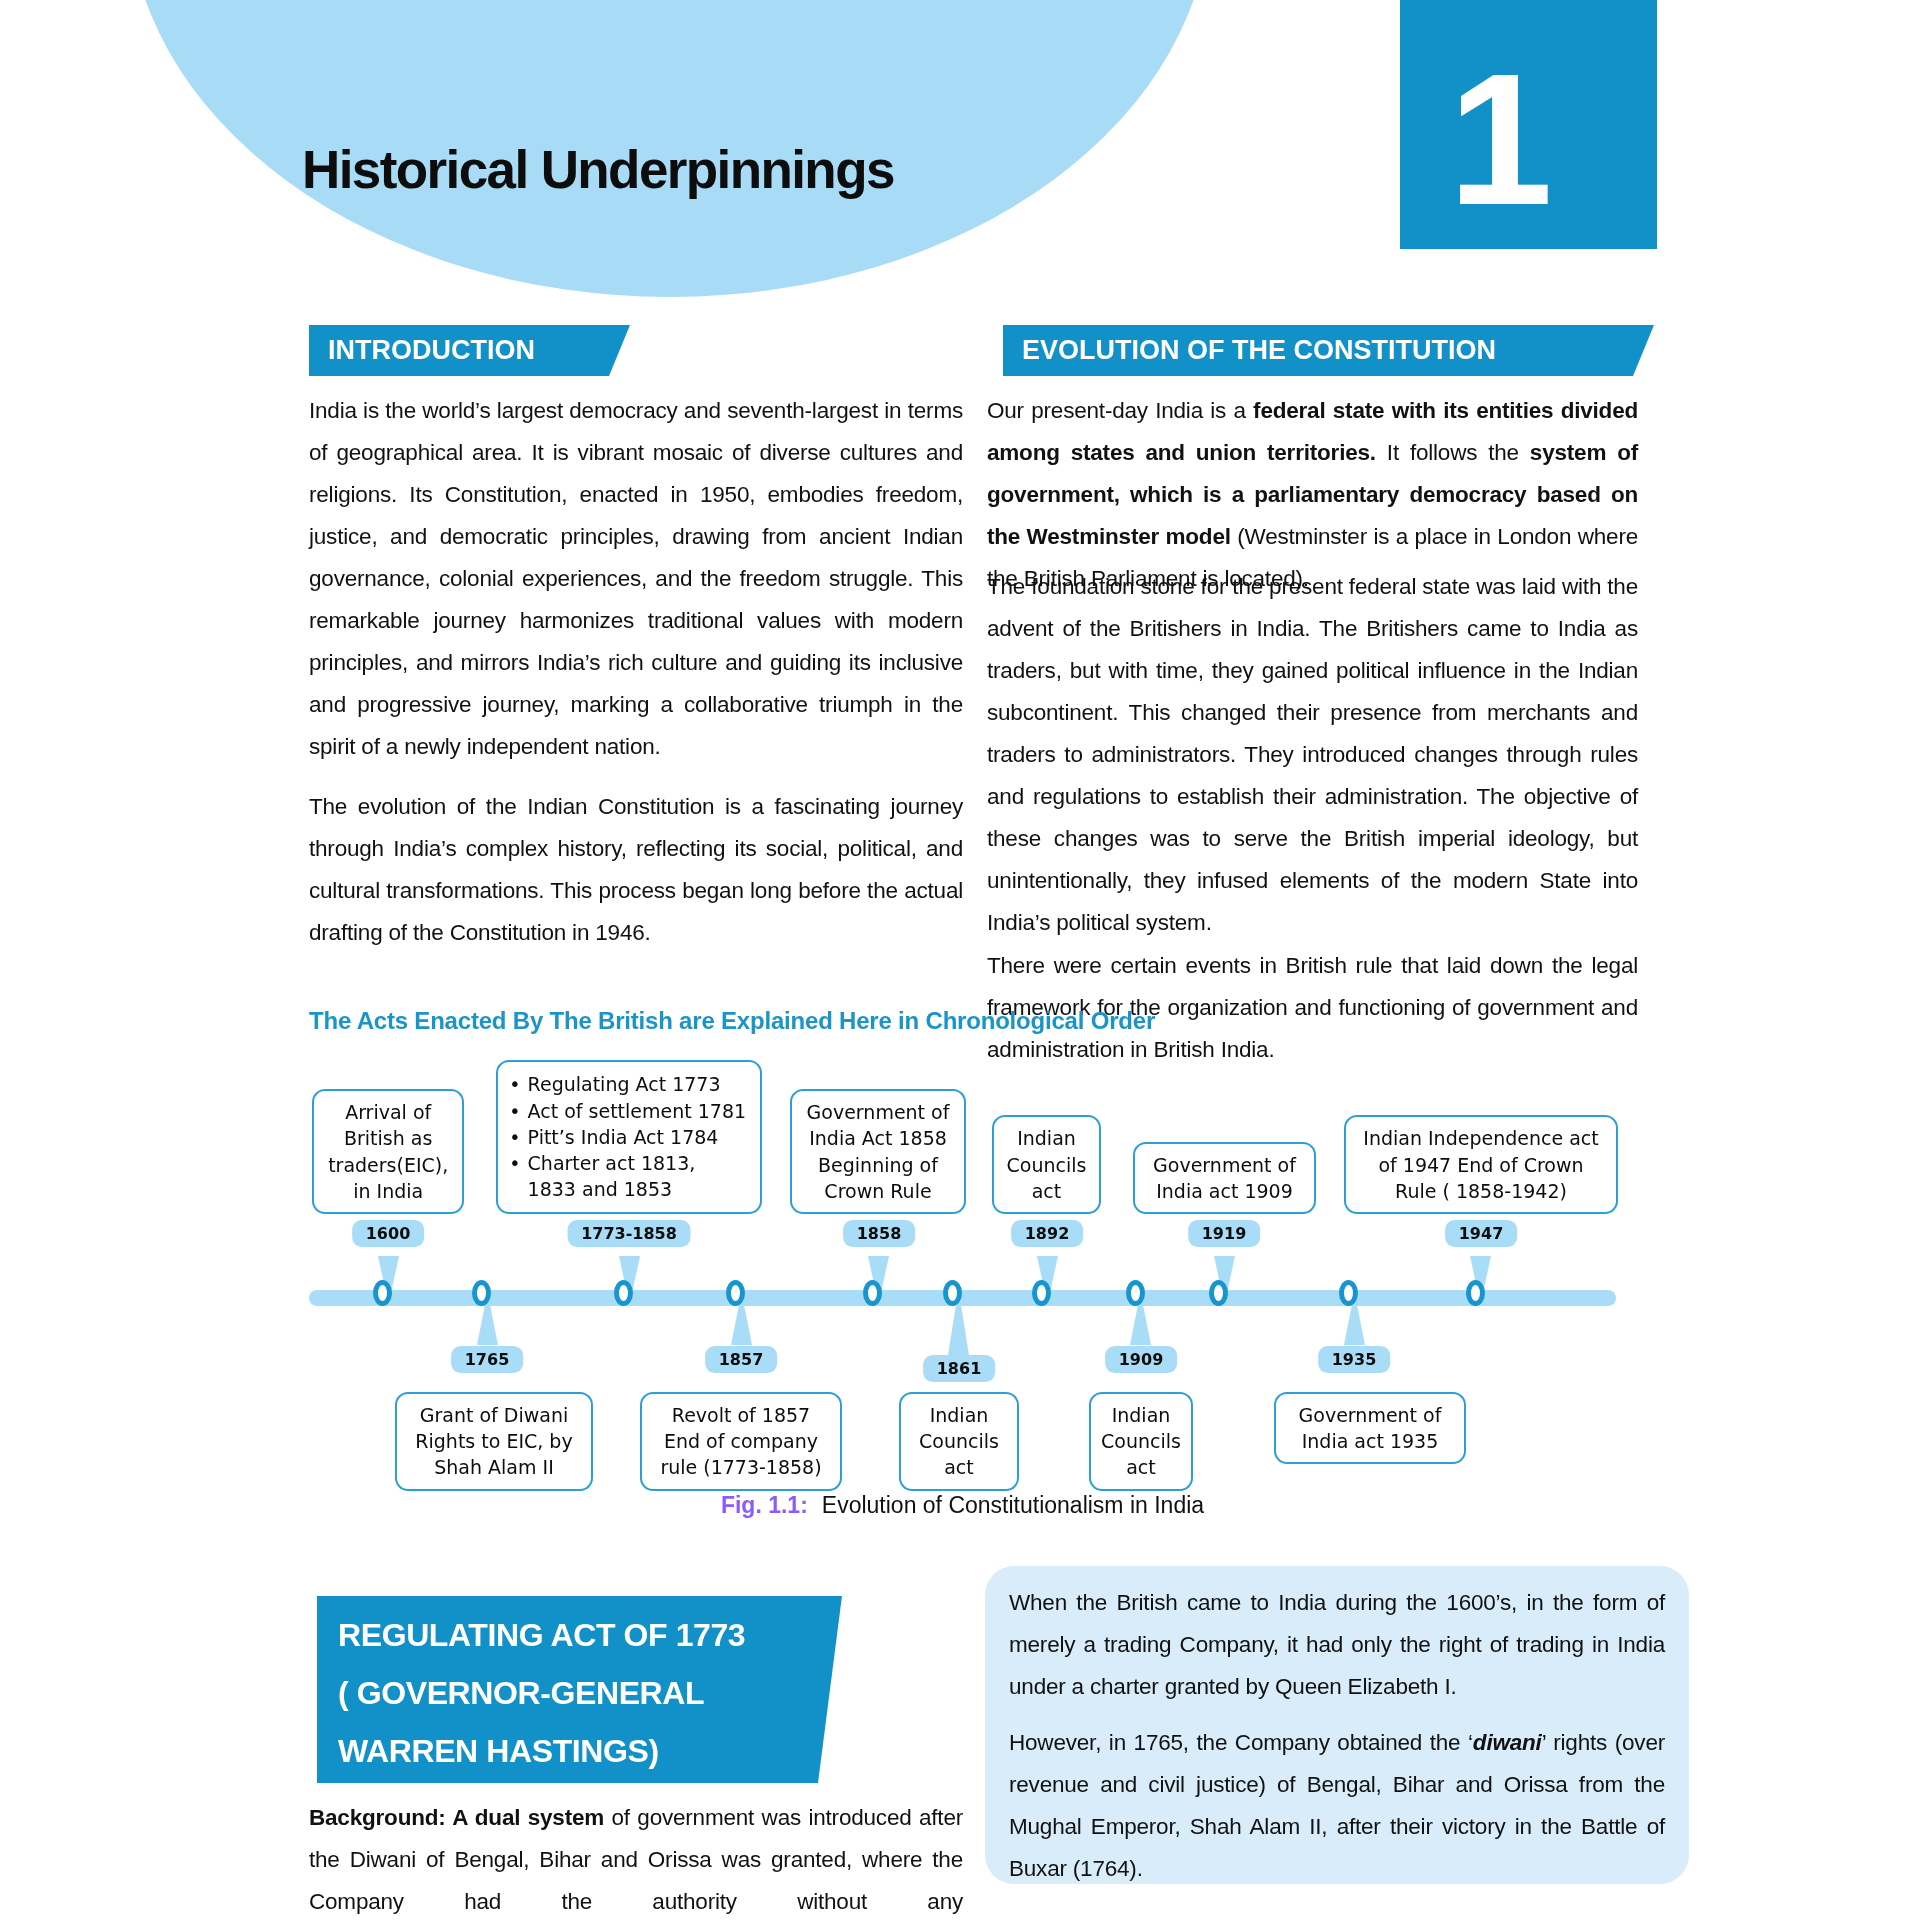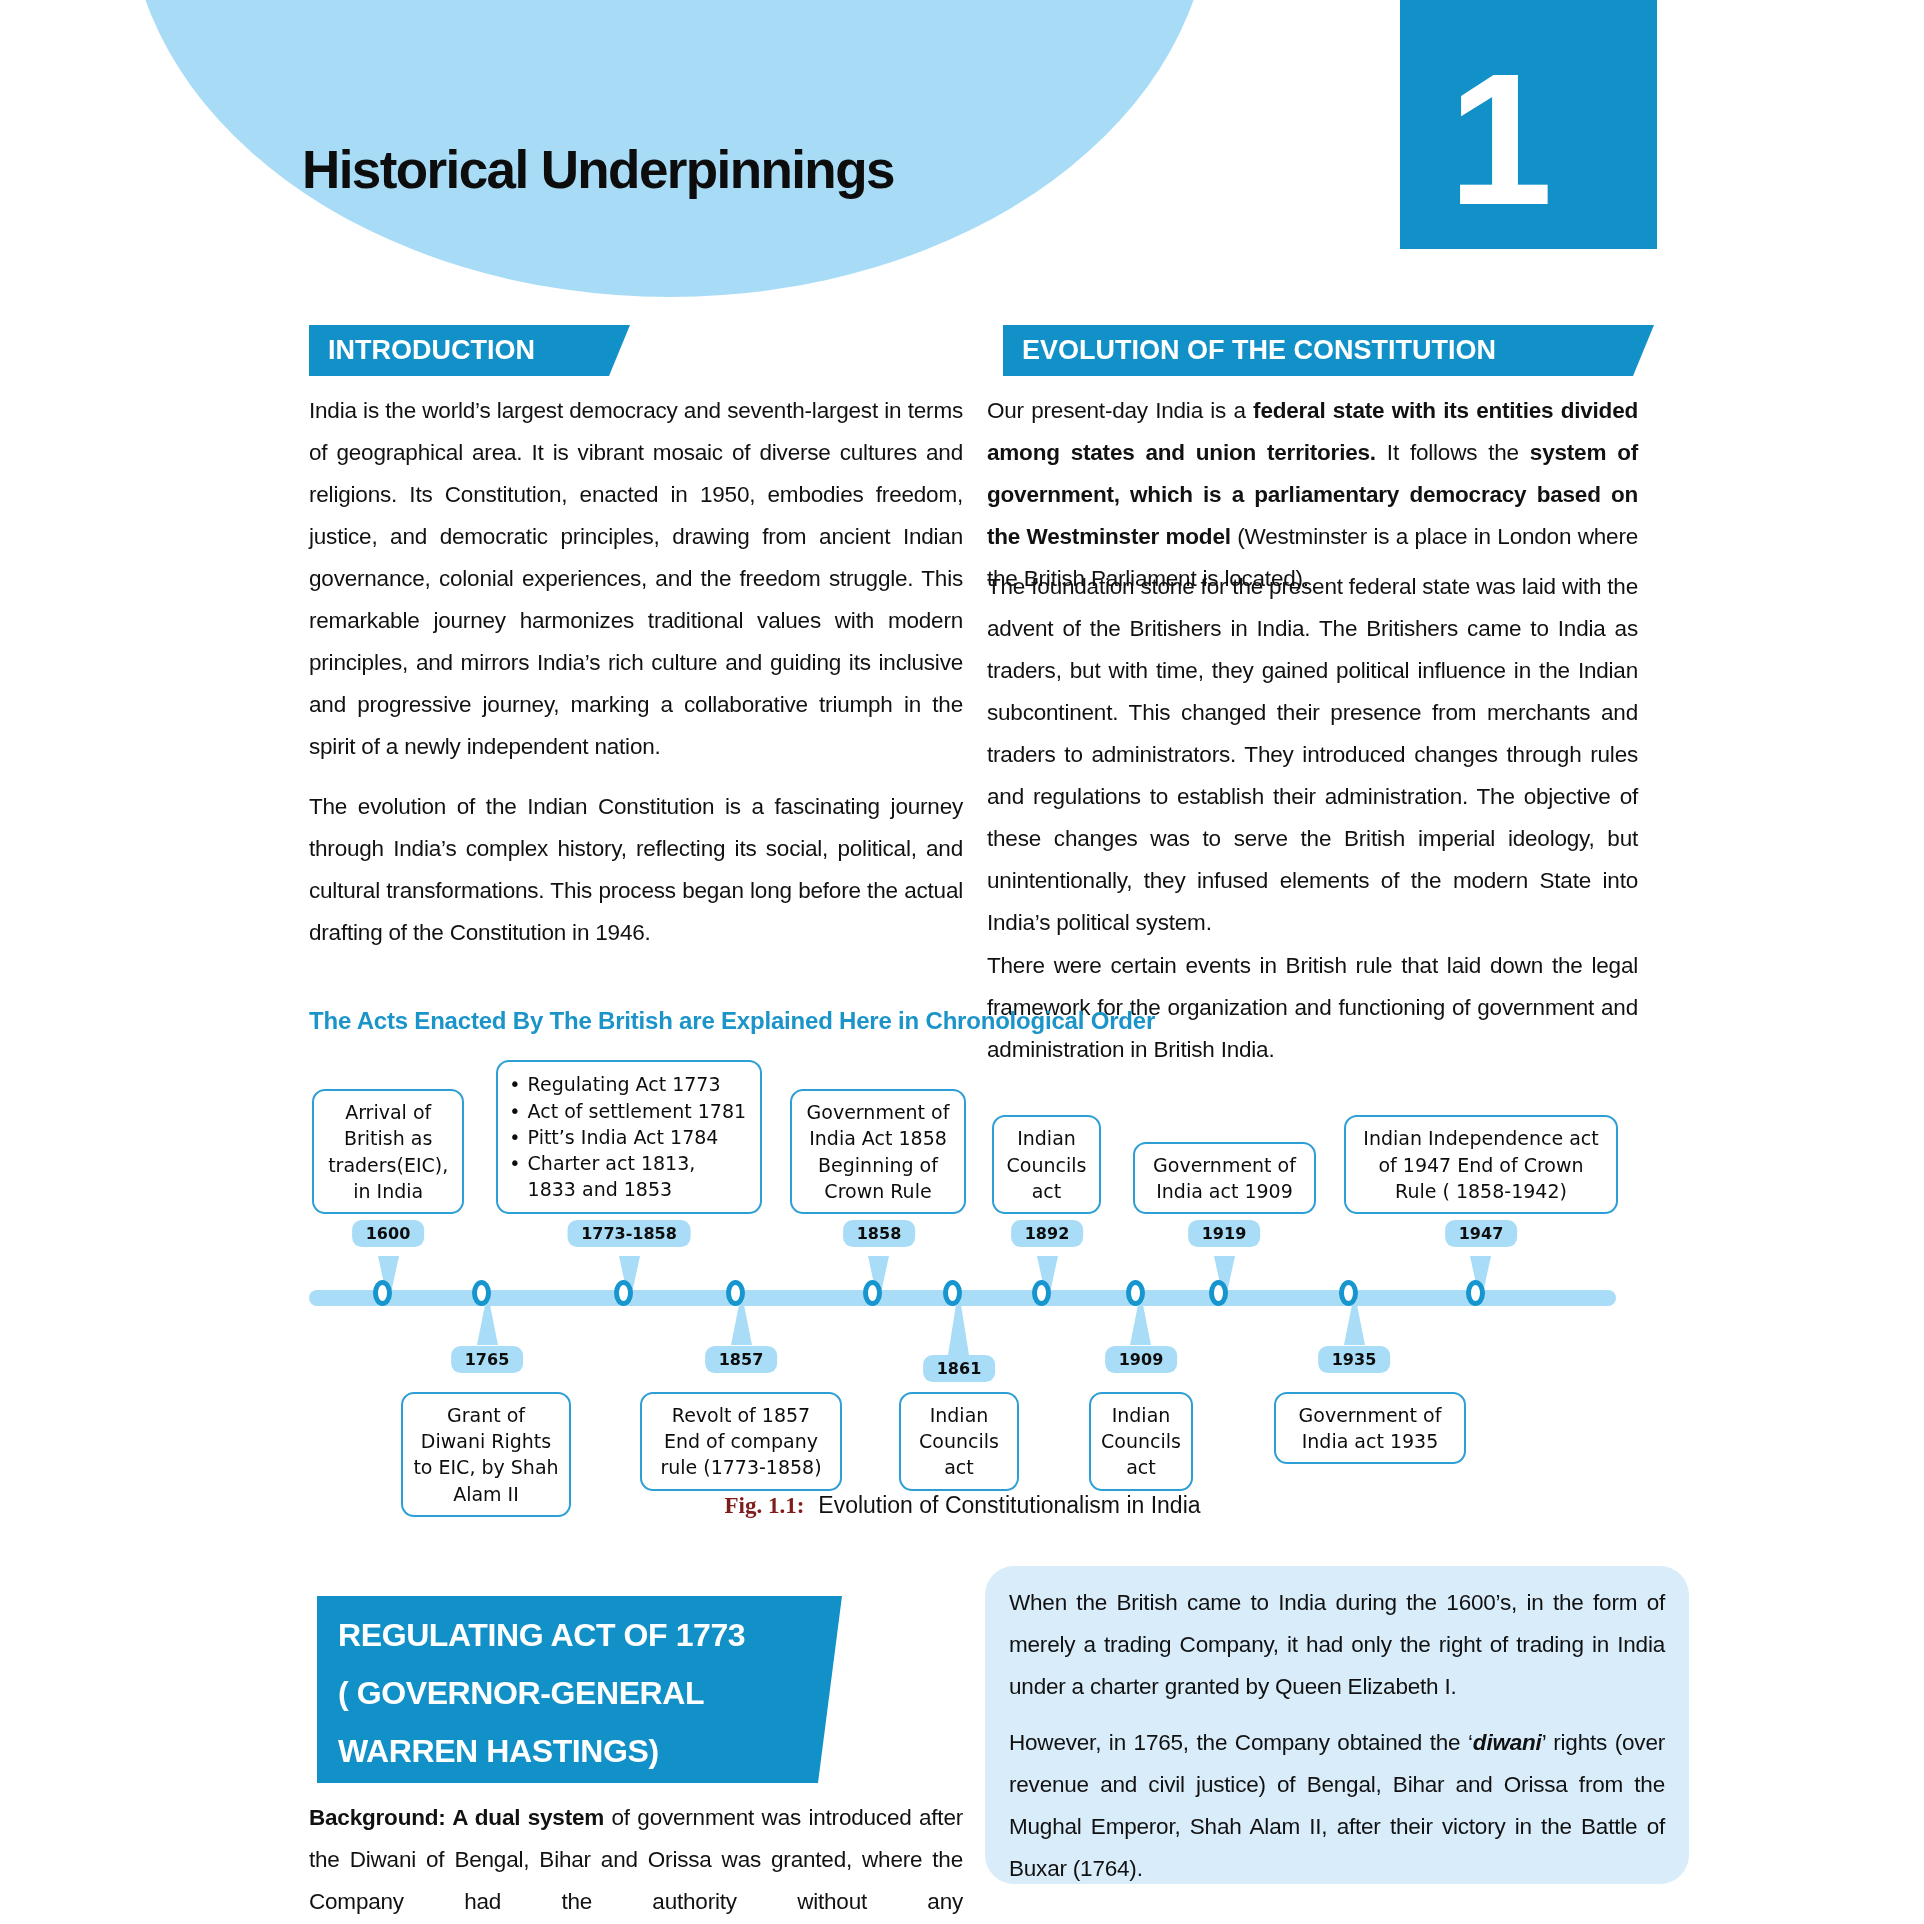--- a/index.html
+++ b/index.html
@@ -48,21 +48,21 @@
   .balloon{position:absolute;transform:translateX(-50%);background:#A9DDF7;
         border-radius:9.6px;padding:4px 13.6px;font-weight:700;font-size:16px;color:#0d0d0d;
         white-space:nowrap;}
   .tbox{position:absolute;background:#fff;border:2.4px solid #2E9FD6;border-radius:13px;
         padding:8px 9.6px;font-size:19px;line-height:1.38;text-align:center;color:#0d0d0d;}
   .tbox.bullets{text-align:left;padding:9.6px 11.2px;}
   .brow{display:flex;gap:7.2px;align-items:flex-start;}
   .bdot{flex:none;}
   .caption{position:absolute;left:0;top:440px;width:100%;text-align:center;
         font-family:"Liberation Sans",sans-serif;font-size:23px;color:#111;}
-  .cap-label{color:#7f1d1d;font-weight:700;margin-right:14px;font-family:Liberation Serif, serif;}
+  .cap-label{color:#8b5cf6;font-weight:700;margin-right:14px;}
 
   
   .reg-banner{position:absolute;left:317px;top:1596px;width:525px;height:187px;
         background:#1191C8;color:#fff;font-weight:800;font-size:32px;line-height:58px;
         padding:9.6px 0 0 21px;letter-spacing:-0.4px;
         clip-path:polygon(0 0,100% 0,calc(100% - 24px) 100%,0 100%);}
   .note-box{position:absolute;left:985px;top:1566px;width:704px;height:318px;
         background:#D9ECF9;border-radius:29px;padding:16px 24px 9.6px 24px;overflow:hidden;}
   .note-box p{position:static;margin:0;}
   .note-box p + p{margin-top:14px;}
@@ -98,21 +98,21 @@
   <div class="figure">
     <div class="tl-line"></div>
     <div id="tl-items">
         <div class="stem" style="left: 81px; top: 204px; height: 37px; clip-path: polygon(0px 0px, 100% 0px, 62% 100%, 38% 100%);"></div>
         <div class="balloon" style="left: 91px; top: 168px;">1600</div>
         <div class="node" style="left: 76px;"></div>
         <div class="tbox" style="width: 152px; left: 15.2px; bottom: 311px;">Arrival of British as traders(EIC), in India</div>
         <div class="stem" style="left: 180px; top: 253px; height: 40px; clip-path: polygon(38% 0px, 62% 0px, 100% 100%, 0px 100%);"></div>
         <div class="balloon" style="left: 190px; top: 294px;">1765</div>
         <div class="node" style="left: 175px;"></div>
-        <div class="tbox" style="width: 170px; left: 104px; top: 340px;">Grant of Diwani Rights to EIC, by Shah Alam II</div>
+        <div class="tbox" style="width: 198px; left: 98px; top: 340px;">Grant of Diwani Rights to EIC, by Shah Alam II</div>
         <div class="stem" style="left: 322px; top: 204px; height: 37px; clip-path: polygon(0px 0px, 100% 0px, 62% 100%, 38% 100%);"></div>
         <div class="balloon" style="left: 332px; top: 168px;">1773-1858</div>
         <div class="node" style="left: 317px;"></div>
         <div class="tbox bullets" style="width: 266px; left: 199px; bottom: 311px;">
           <div class="brow">
             <div class="bdot">•</div>
             <div class="btxt">Regulating Act 1773</div>
           </div>
           <div class="brow">
             <div class="bdot">•</div>

